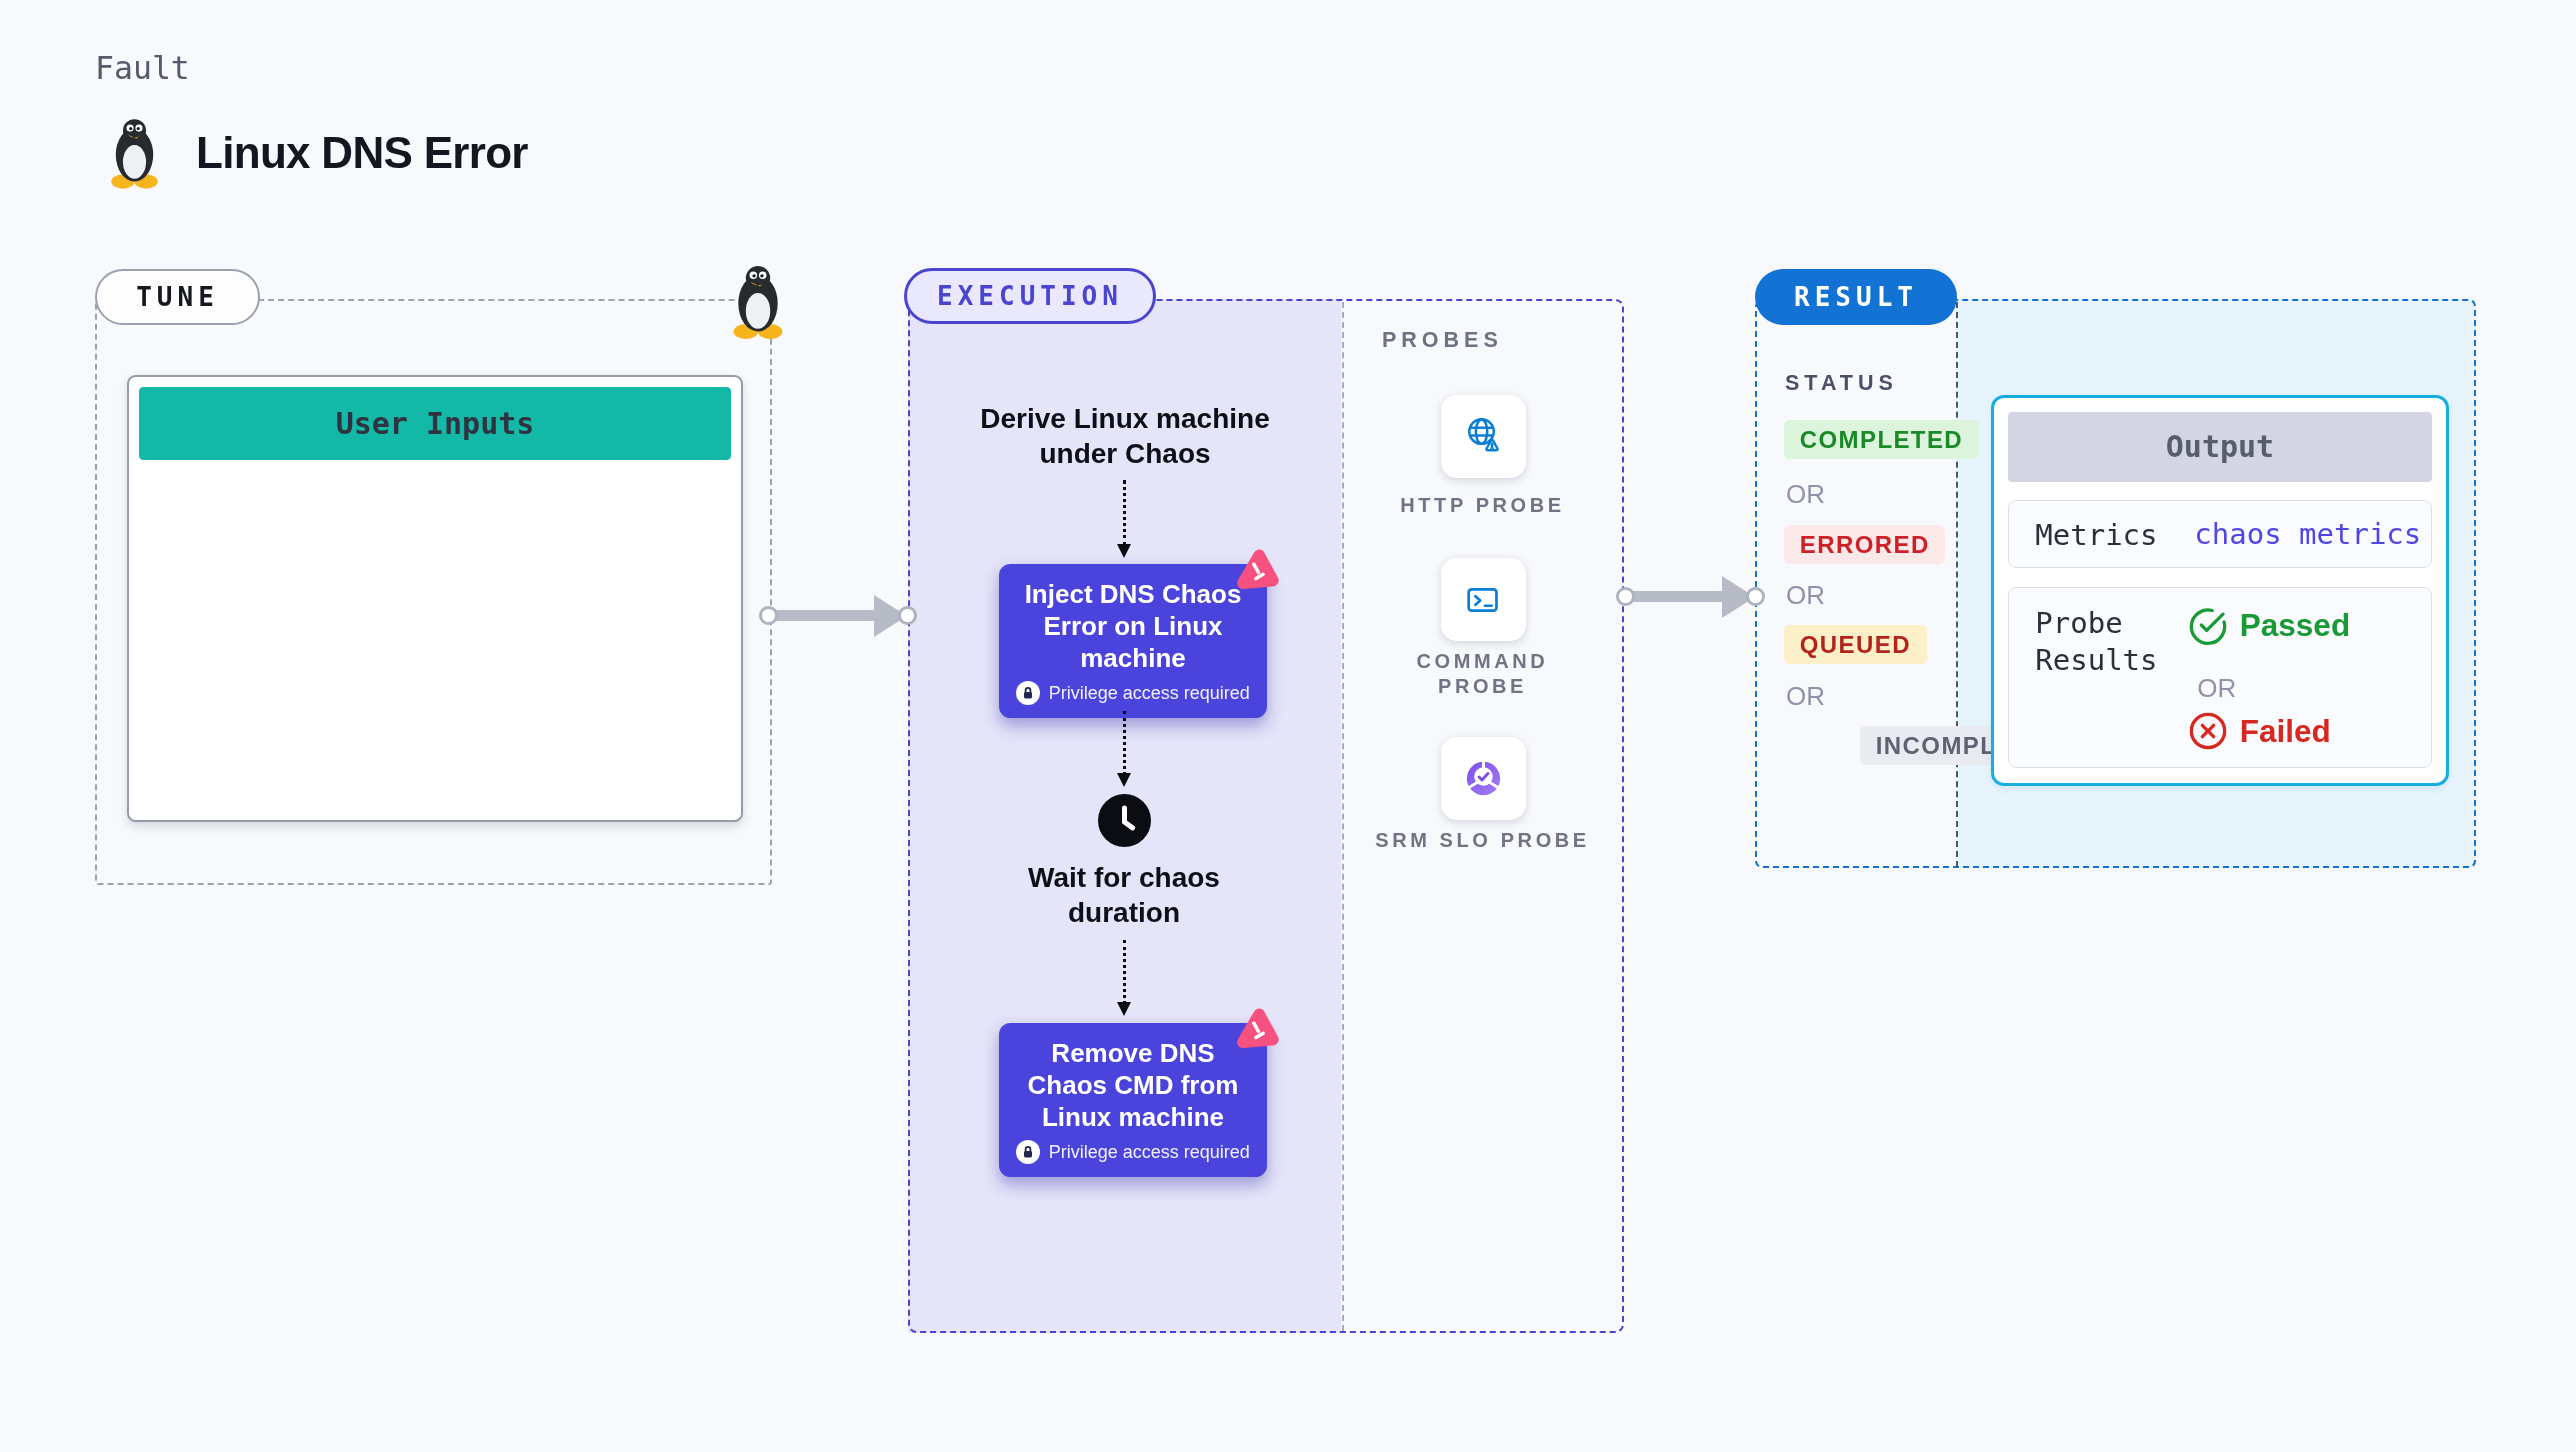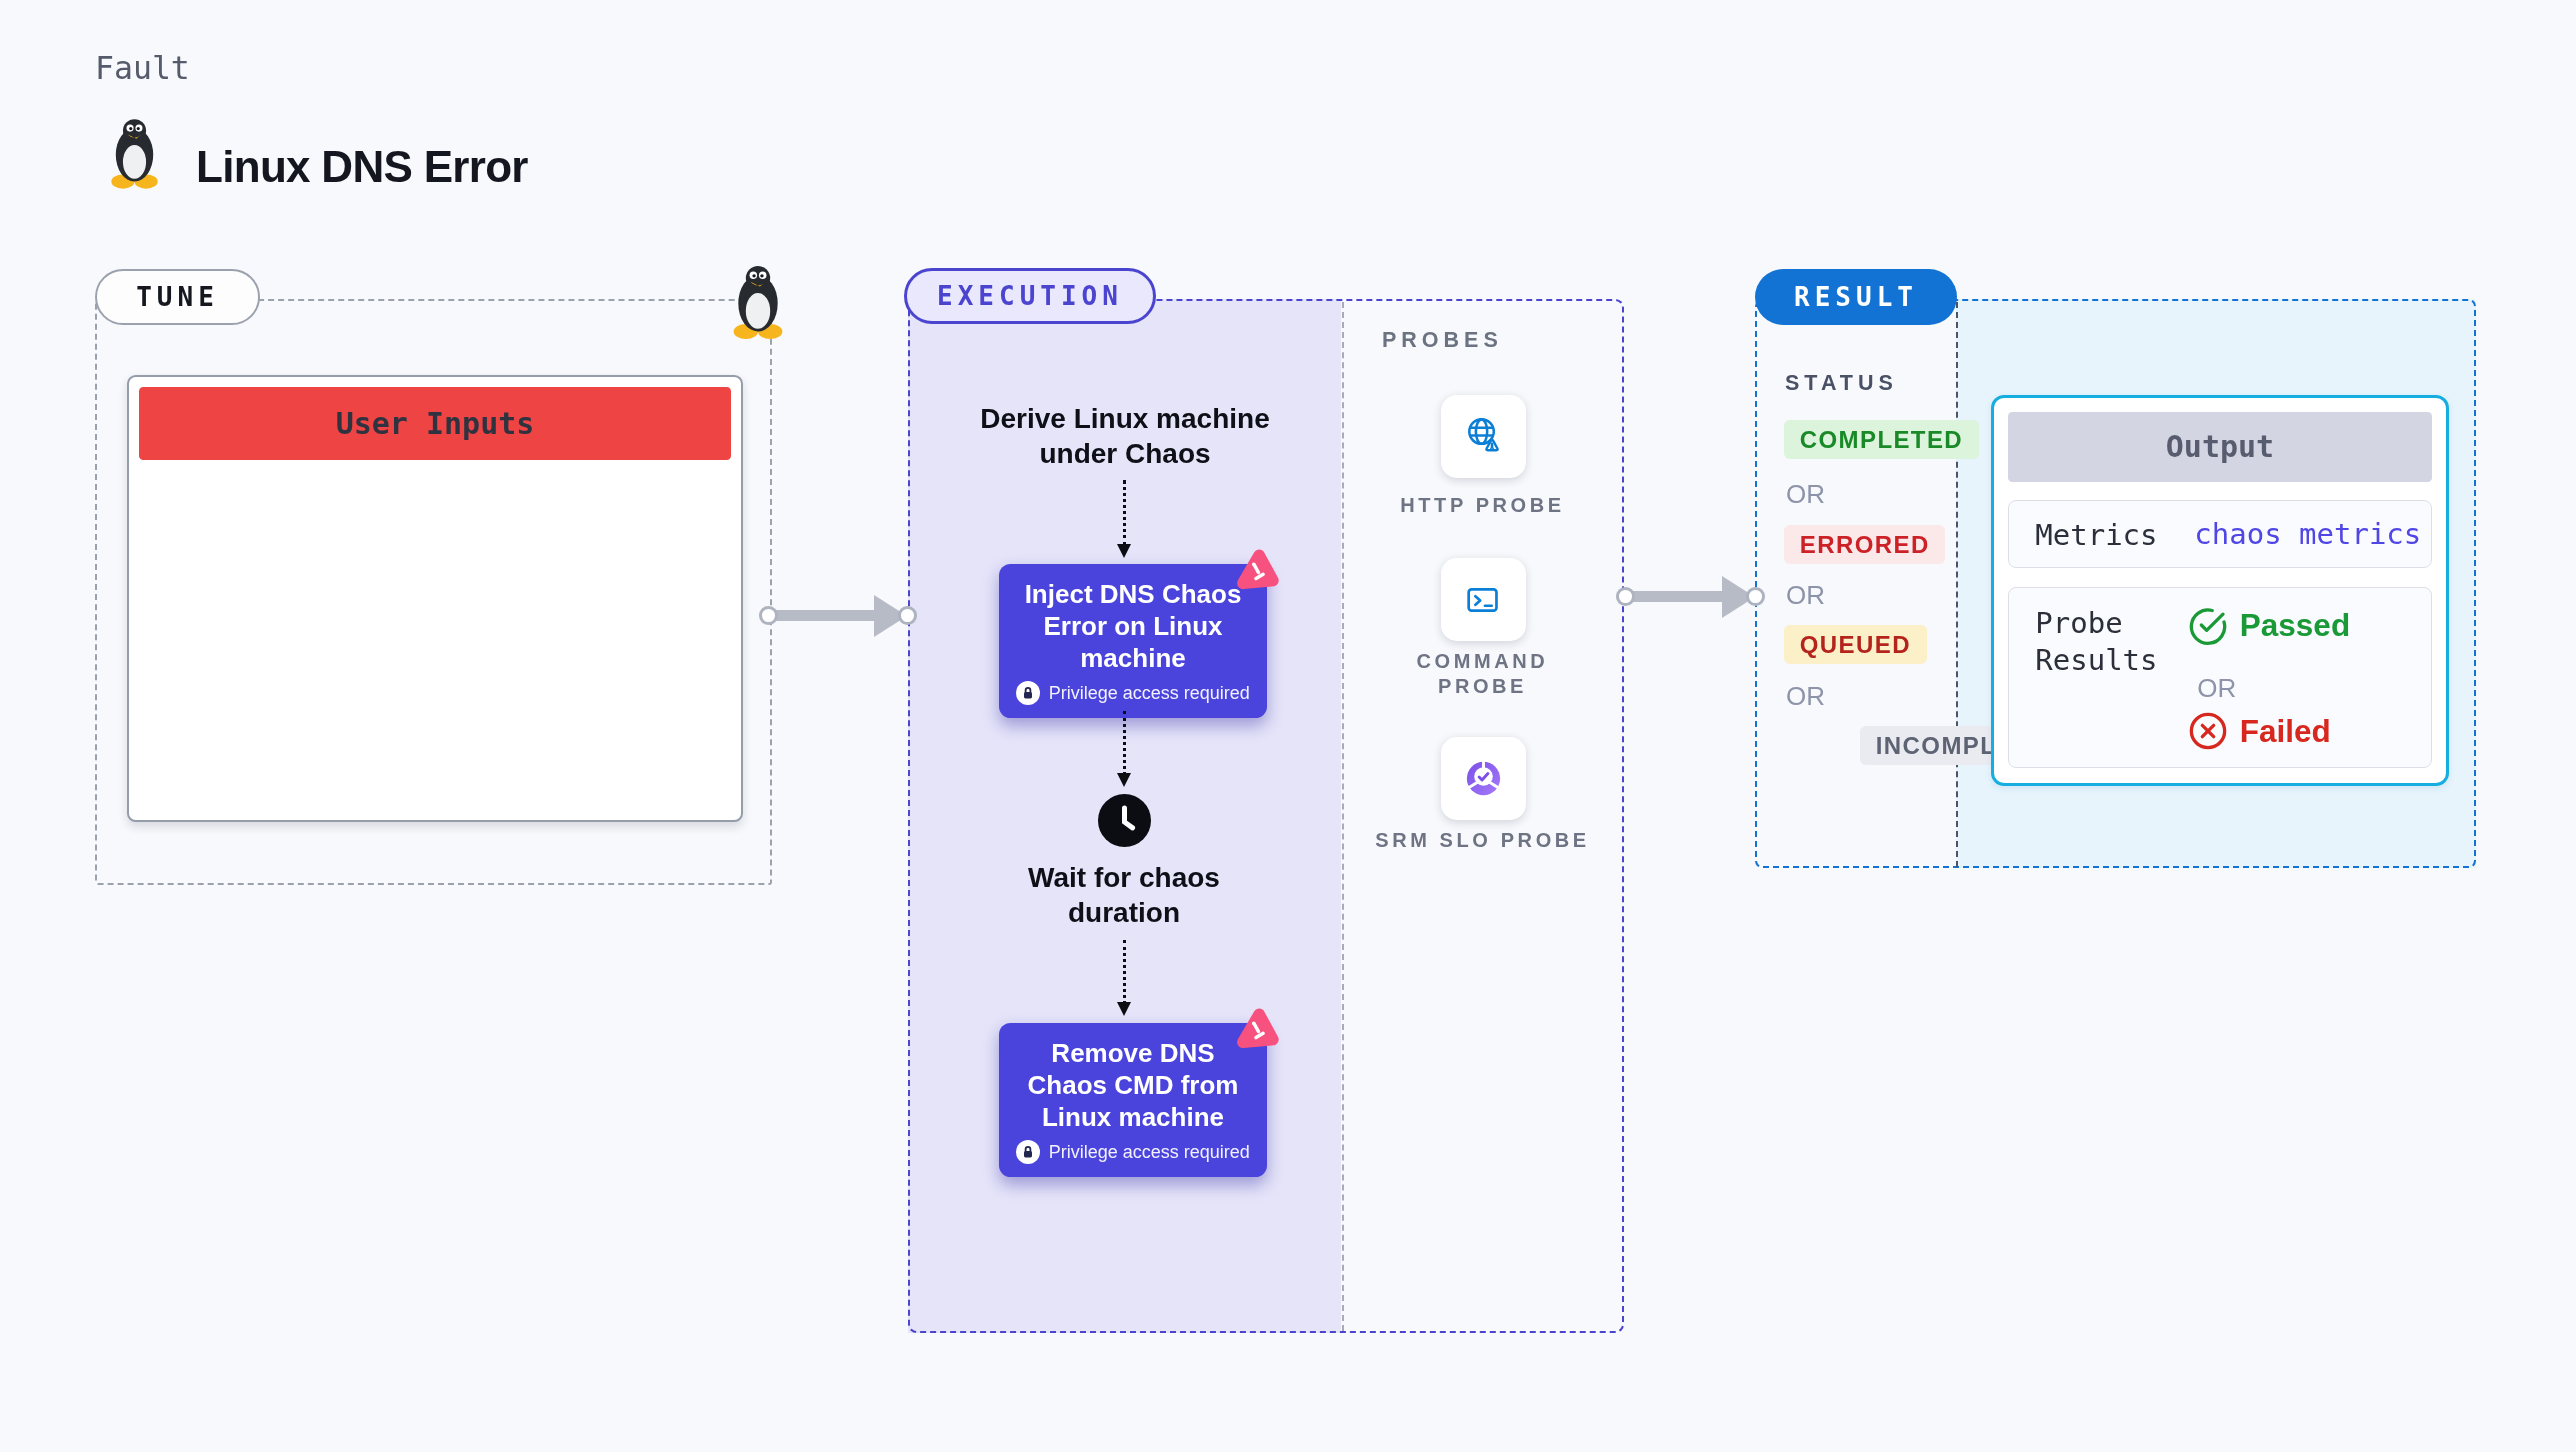--- a/index.html
+++ b/index.html
@@ -23,21 +23,21 @@
   .tune-box{border:2.1px dashed #9ba2ae;border-radius:2.9px;}
   .exec-box{border:2.1px dashed #4b44cf;border-radius:8.6px;}
   .exec-fill{background:#e5e4f9;}
   .exec-divider{border-left:2.1px dashed #a7abb8;}
   .result-box{border:2.1px dashed #1273d4;border-radius:7.2px;}
   .result-fill{background:#e7f4fc;}
   .result-divider{border-left:2.1px dashed #4a5568;}
 
   
   .ui-card{background:#ffffff;border:2.1px solid #959caa;border-radius:8.6px;box-shadow:0 4.3px 10px rgba(30,35,60,.14);}
-  .ui-head{position:absolute;left:10px;right:10px;top:10px;height:73px;background:#ef4444;border-radius:4.3px;
+  .ui-head{position:absolute;left:10px;right:10px;top:10px;height:73px;background:#14b8a6;border-radius:4.3px;
            display:flex;align-items:center;justify-content:center;
            font-family:"DejaVu Sans Mono",monospace;font-size:30px;font-weight:700;color:#2f3340;}
   .ui-body{position:absolute;left:10px;right:10px;top:102px;bottom:20px;background:#f6f8fb;
            border:1.4px solid #ccd1dc;border-radius:4.3px;}
   .ui-rowlabel{position:absolute;left:27px;top:35px;font-family:"DejaVu Sans Mono",monospace;font-size:29px;color:#2b2f3a;}
   .ui-item{position:absolute;left:271px;font-family:"DejaVu Sans Mono",monospace;font-size:29px;color:#3432d9;}
 
   
   .harrow .shaft{position:absolute;left:7.2px;right:42px;top:50%;margin-top:-5.7px;height:11.5px;background:#b6bbc6;}
   .harrow .head{position:absolute;right:10px;top:50%;margin-top:-21px;width:0;height:0;
@@ -99,21 +99,21 @@
       <ellipse cx="32" cy="42" rx="21" ry="30" fill="#272b30"></ellipse>
       <circle cx="32" cy="15" r="13" fill="#272b30"></circle>
       <ellipse cx="32" cy="50" rx="13" ry="19" fill="#eef0f2"></ellipse>
       <circle cx="27" cy="12" r="4" fill="#fff"></circle>
         <circle cx="37" cy="12" r="4" fill="#fff"></circle>
       <circle cx="27.8" cy="12.6" r="1.8" fill="#15181c"></circle>
         <circle cx="36.2" cy="12.6" r="1.8" fill="#15181c"></circle>
       <path d="M24 19 Q32 27 40 19 L34 24 Z" fill="#f0a81e"></path>
     </svg>
   </div>
-  <div class="abs page-title" style="left:196px;top:142px;">Linux DNS Error</div>
+  <div class="abs page-title" style="left:196px;top:128px;">Linux DNS Error</div>
 
   <div class="abs tune-box" style="left:95px;top:299px;width:673px;height:582px;"></div>
   <div class="abs pill pill-tune" style="left:95px;top:269px;width:165px;">TUNE</div>
 
   <div class="abs" style="left:728px;top:264px;width:60px;height:75px;z-index:6;">
     <svg width="60" height="75" viewBox="0 0 64 80">
       <ellipse cx="19" cy="72" rx="13" ry="8" fill="#f6b41d"></ellipse>
       <ellipse cx="45" cy="72" rx="13" ry="8" fill="#f6b41d"></ellipse>
       <ellipse cx="32" cy="42" rx="21" ry="30" fill="#272b30"></ellipse>
       <circle cx="32" cy="15" r="13" fill="#272b30"></circle>

